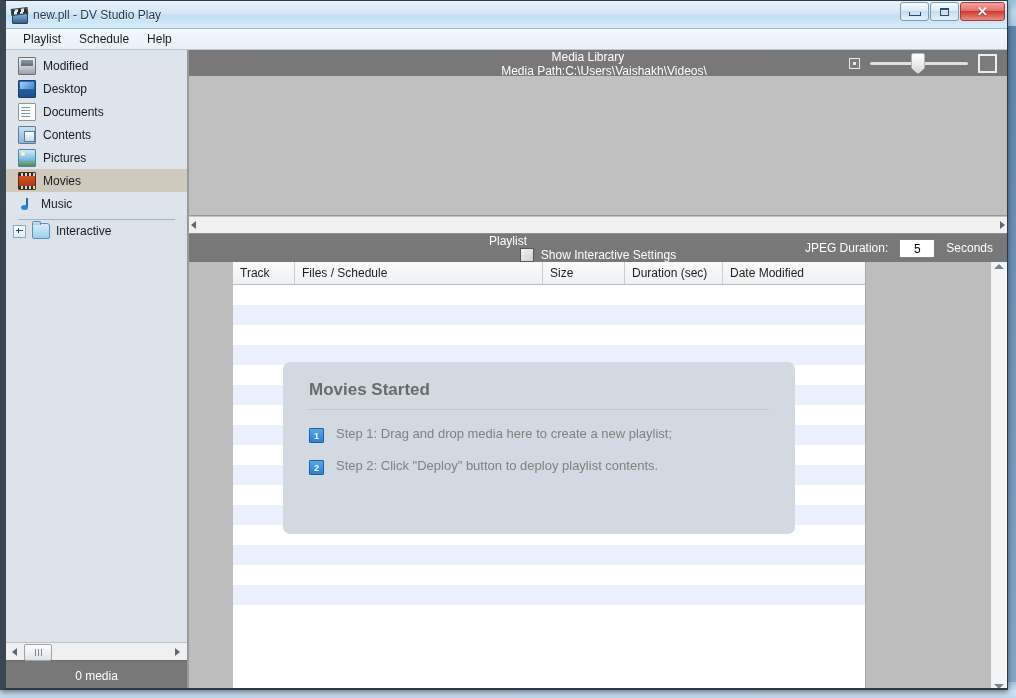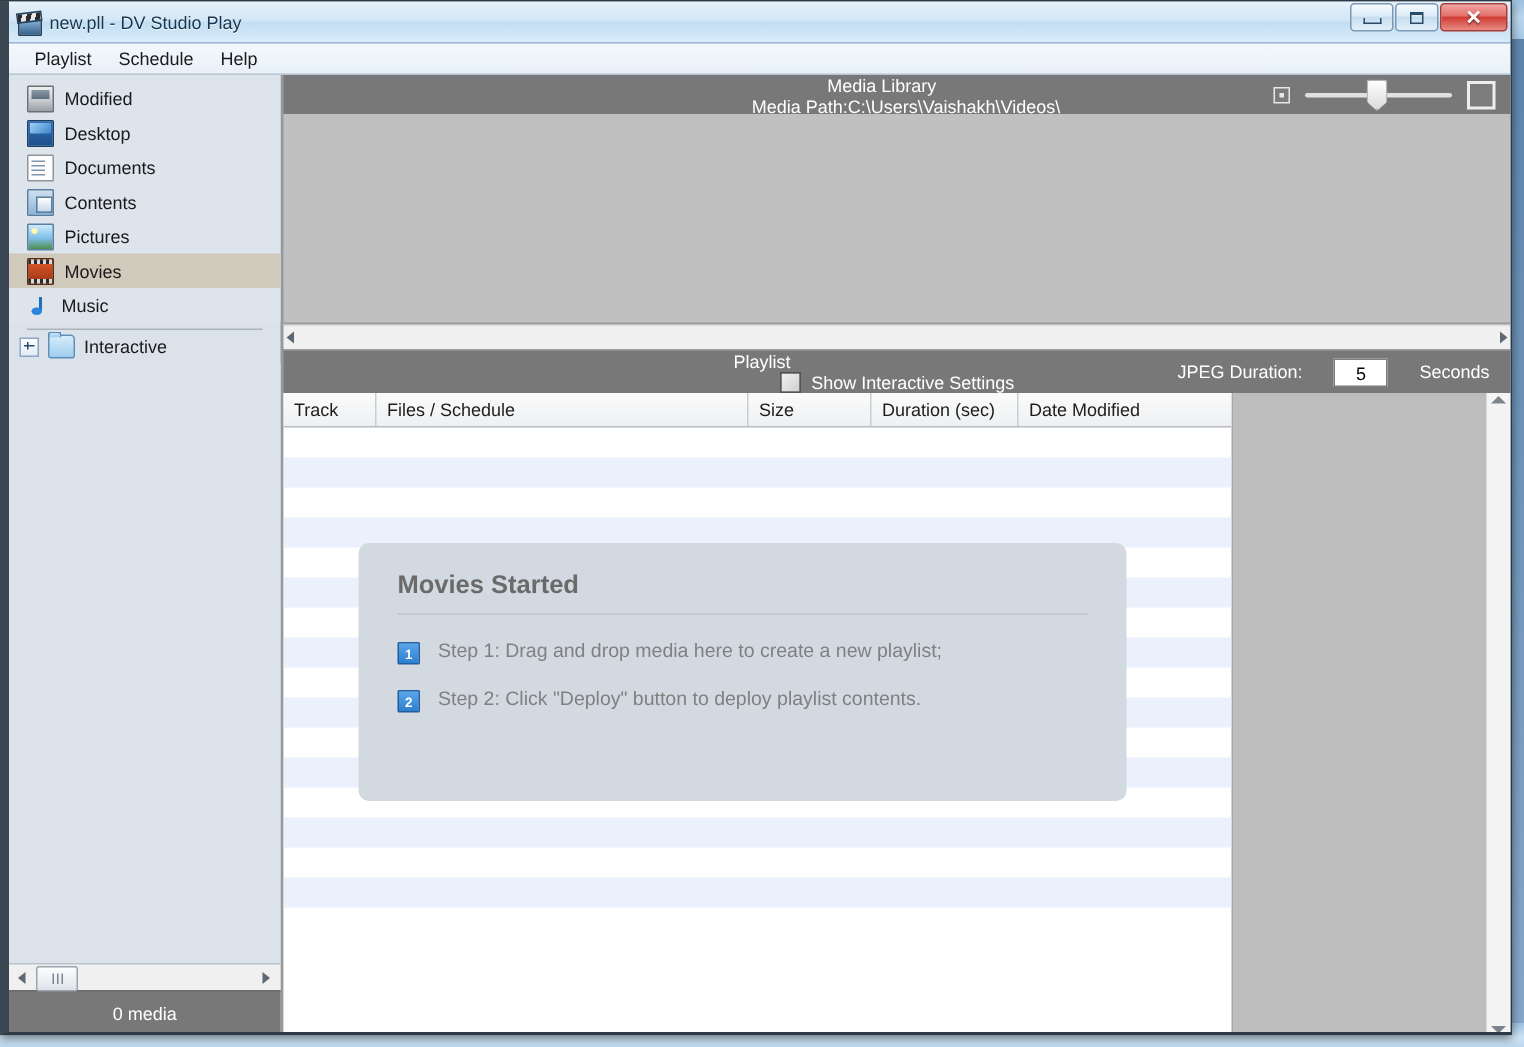--- a/index.html
+++ b/index.html
@@ -264,21 +264,21 @@
   }
   #playlist-label { padding-left: 12px; width: 230px; }
   #interactive-wrap { display: flex; align-items: center; gap: 7px; }
   #interactive-box {
     width: 12px; height: 12px;
     background: linear-gradient(135deg,#f2f2f2,#cfcfcf);
     border: 1px solid #555;
   }
   #jpeg-zone {
     position: absolute; right: 14px; top: 0; height: 28px;
-    display: flex; align-items: center; gap: 21px;
+    display: flex; align-items: center; gap: 11px;
   }
   #jpeg-input {
     width: 36px; height: 19px;
     background: #ffffff; color: #000;
     border: 1px solid #7c7c7c;
     text-align: center; line-height: 19px;
     font-size: 12px;
     font-family: "Liberation Sans", sans-serif;
     box-sizing: border-box;
   }
@@ -291,20 +291,21 @@
     border-left: 1px solid #9a9a9a;
     position: relative;
     min-height: 0;
   }
   #table-wrap {
     width: 632px; flex: none;
     background: #ffffff;
     display: flex; flex-direction: column;
     border-right: 1px solid #a7a7a7;
     overflow: hidden;
+    margin-left: 44px;
   }
   #col-head {
     height: 22px;
     display: flex;
     background: linear-gradient(180deg,#fbfbfb 0%, #eef0f2 100%);
     border-bottom: 1px solid #b6bcc2;
     flex: none;
   }
   .col {
     font-size: 12px; color: #1d1d1d;

